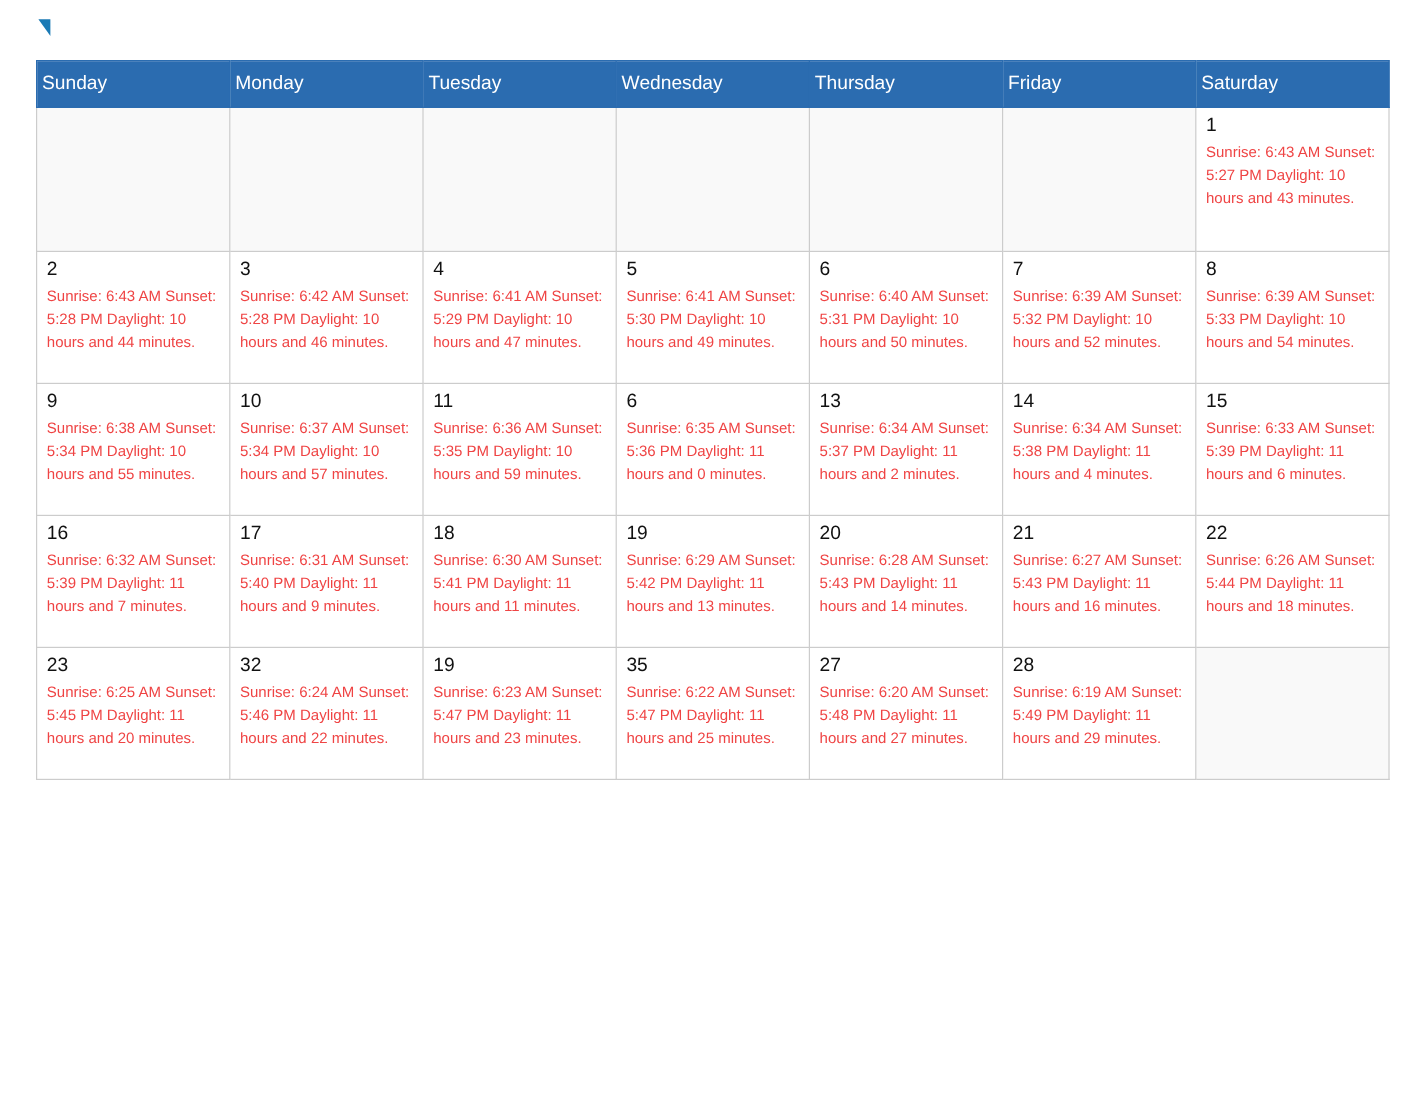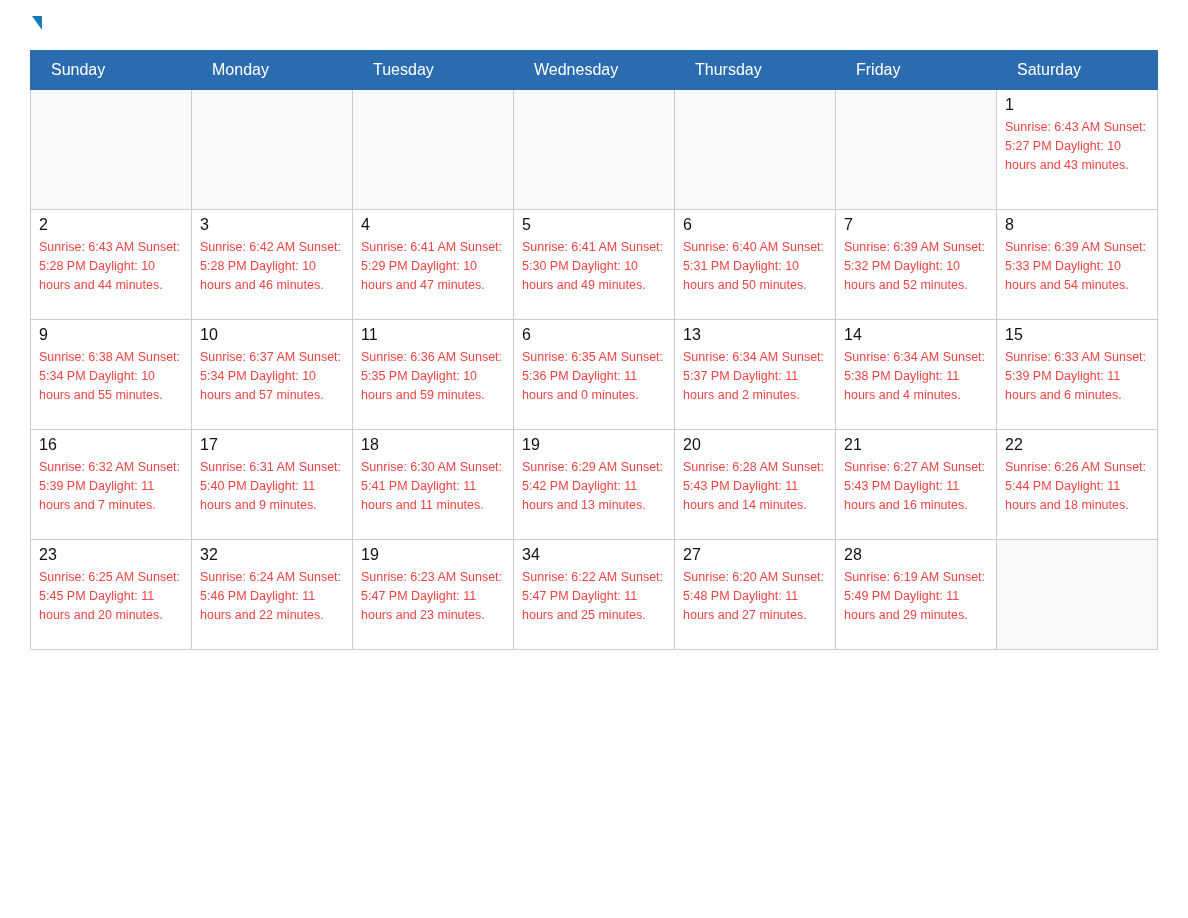--- a/index.html
+++ b/index.html
@@ -59,21 +59,21 @@
     }
     .calendar {
       width: 100%;
       border-collapse: collapse;
     }
     .calendar thead tr th {
       background: #2b6cb0;
       color: #fff;
       font-size: 16px;
       font-weight: normal;
-      padding: 10px 20px;
+      padding: 10px 4px;
       text-align: left;
       border: 1px solid #2b6cb0;
     }
     .calendar tbody tr td {
       vertical-align: top;
       border: 1px solid #ccc;
       padding: 6px 8px;
       width: calc(100% / 7);
       font-size: 13px;
       color: #333;
@@ -288,21 +288,21 @@
 Sunset: 5:46 PM
 Daylight: 11 hours and 22 minutes.</div>
         </td>
         <td>
           <span class="day-number">19</span>
           <div class="day-info">Sunrise: 6:23 AM
 Sunset: 5:47 PM
 Daylight: 11 hours and 23 minutes.</div>
         </td>
         <td>
-          <span class="day-number">34</span>
+          <span class="day-number">35</span>
           <div class="day-info">Sunrise: 6:22 AM
 Sunset: 5:47 PM
 Daylight: 11 hours and 25 minutes.</div>
         </td>
         <td>
           <span class="day-number">27</span>
           <div class="day-info">Sunrise: 6:20 AM
 Sunset: 5:48 PM
 Daylight: 11 hours and 27 minutes.</div>
         </td>

